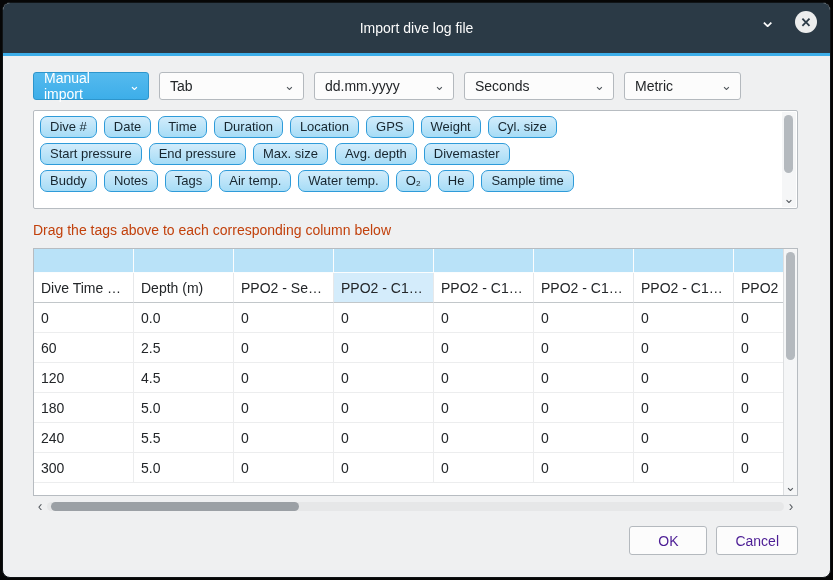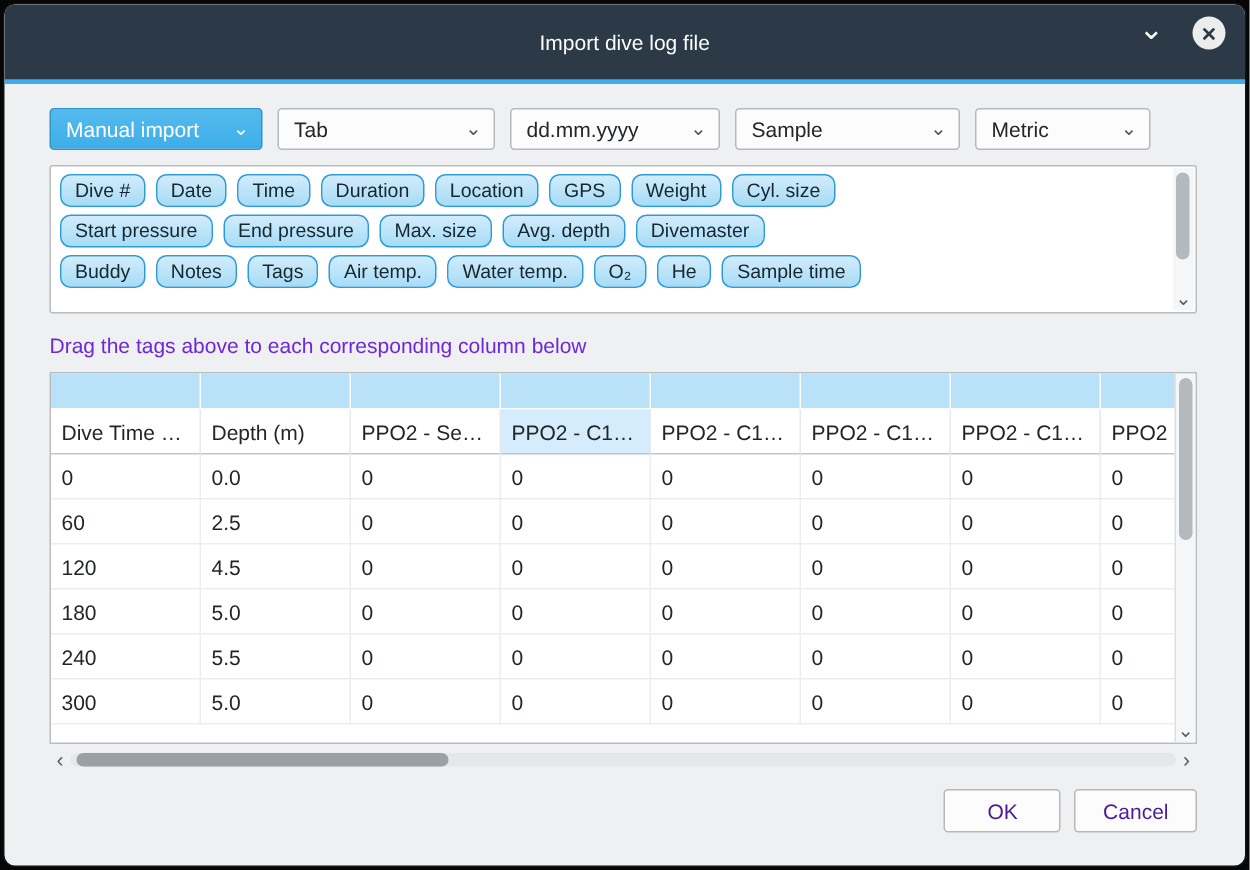--- a/index.html
+++ b/index.html
@@ -70,21 +70,21 @@
   }
   .tag-scrollbar .sb-thumb {
     position: absolute; left: 2px; top: 3px; width: 9px; height: 58px;
     background: #b4b9be; border-radius: 5px;
   }
   .tag-scrollbar .sb-arrow {
     position: absolute; bottom: 1px; left: 0; width: 14px; text-align: center;
     color: #555a5f; font-size: 13px; line-height: 14px;
   }
   
-  .hint { margin: 13px 0 10px; font-size: 14px; color: #6d28d9; }
+  .hint { margin: 13px 0 10px; font-size: 14px; color: #c2410c; }
   
   .table-wrap {
     position: relative; height: 248px; background: #ffffff;
     border: 1px solid #b7bcc1; overflow: hidden;
   }
   table { border-collapse: separate; border-spacing: 0; table-layout: fixed; width: 752px; }
   td { font-size: 14px; color: #232629; overflow: hidden; white-space: nowrap; }
   tr.drop-row td {
     height: 24px; background: #b9e2f8;
     border-right: 1px solid #fbfdfe; border-bottom: 1px solid #fbfdfe;
@@ -140,34 +140,34 @@
     <span class="tb-chevron">⌄</span>
     <span class="close-btn">
         <span>✕</span>
       </span>
   </div>
   <div class="accent-line"></div>
 
   <div class="content">
 
     <div class="combo-row">
-        <div class="combo selected" style="width: 142px;">
+        <div class="combo selected" style="width: 116px;">
           <span>Manual import</span>
           <span class="arrow">⌄</span>
         </div>
         <div class="combo" style="width: 145px;">
           <span>Tab</span>
           <span class="arrow">⌄</span>
         </div>
         <div class="combo" style="width: 140px;">
           <span>dd.mm.yyyy</span>
           <span class="arrow">⌄</span>
         </div>
         <div class="combo" style="width: 150px;">
-          <span>Sample</span>
+          <span>Seconds</span>
           <span class="arrow">⌄</span>
         </div>
         <div class="combo" style="width: 117px;">
           <span>Metric</span>
           <span class="arrow">⌄</span>
         </div>
       </div>
 
     <div class="tag-area">
       <div class="tag-list">

